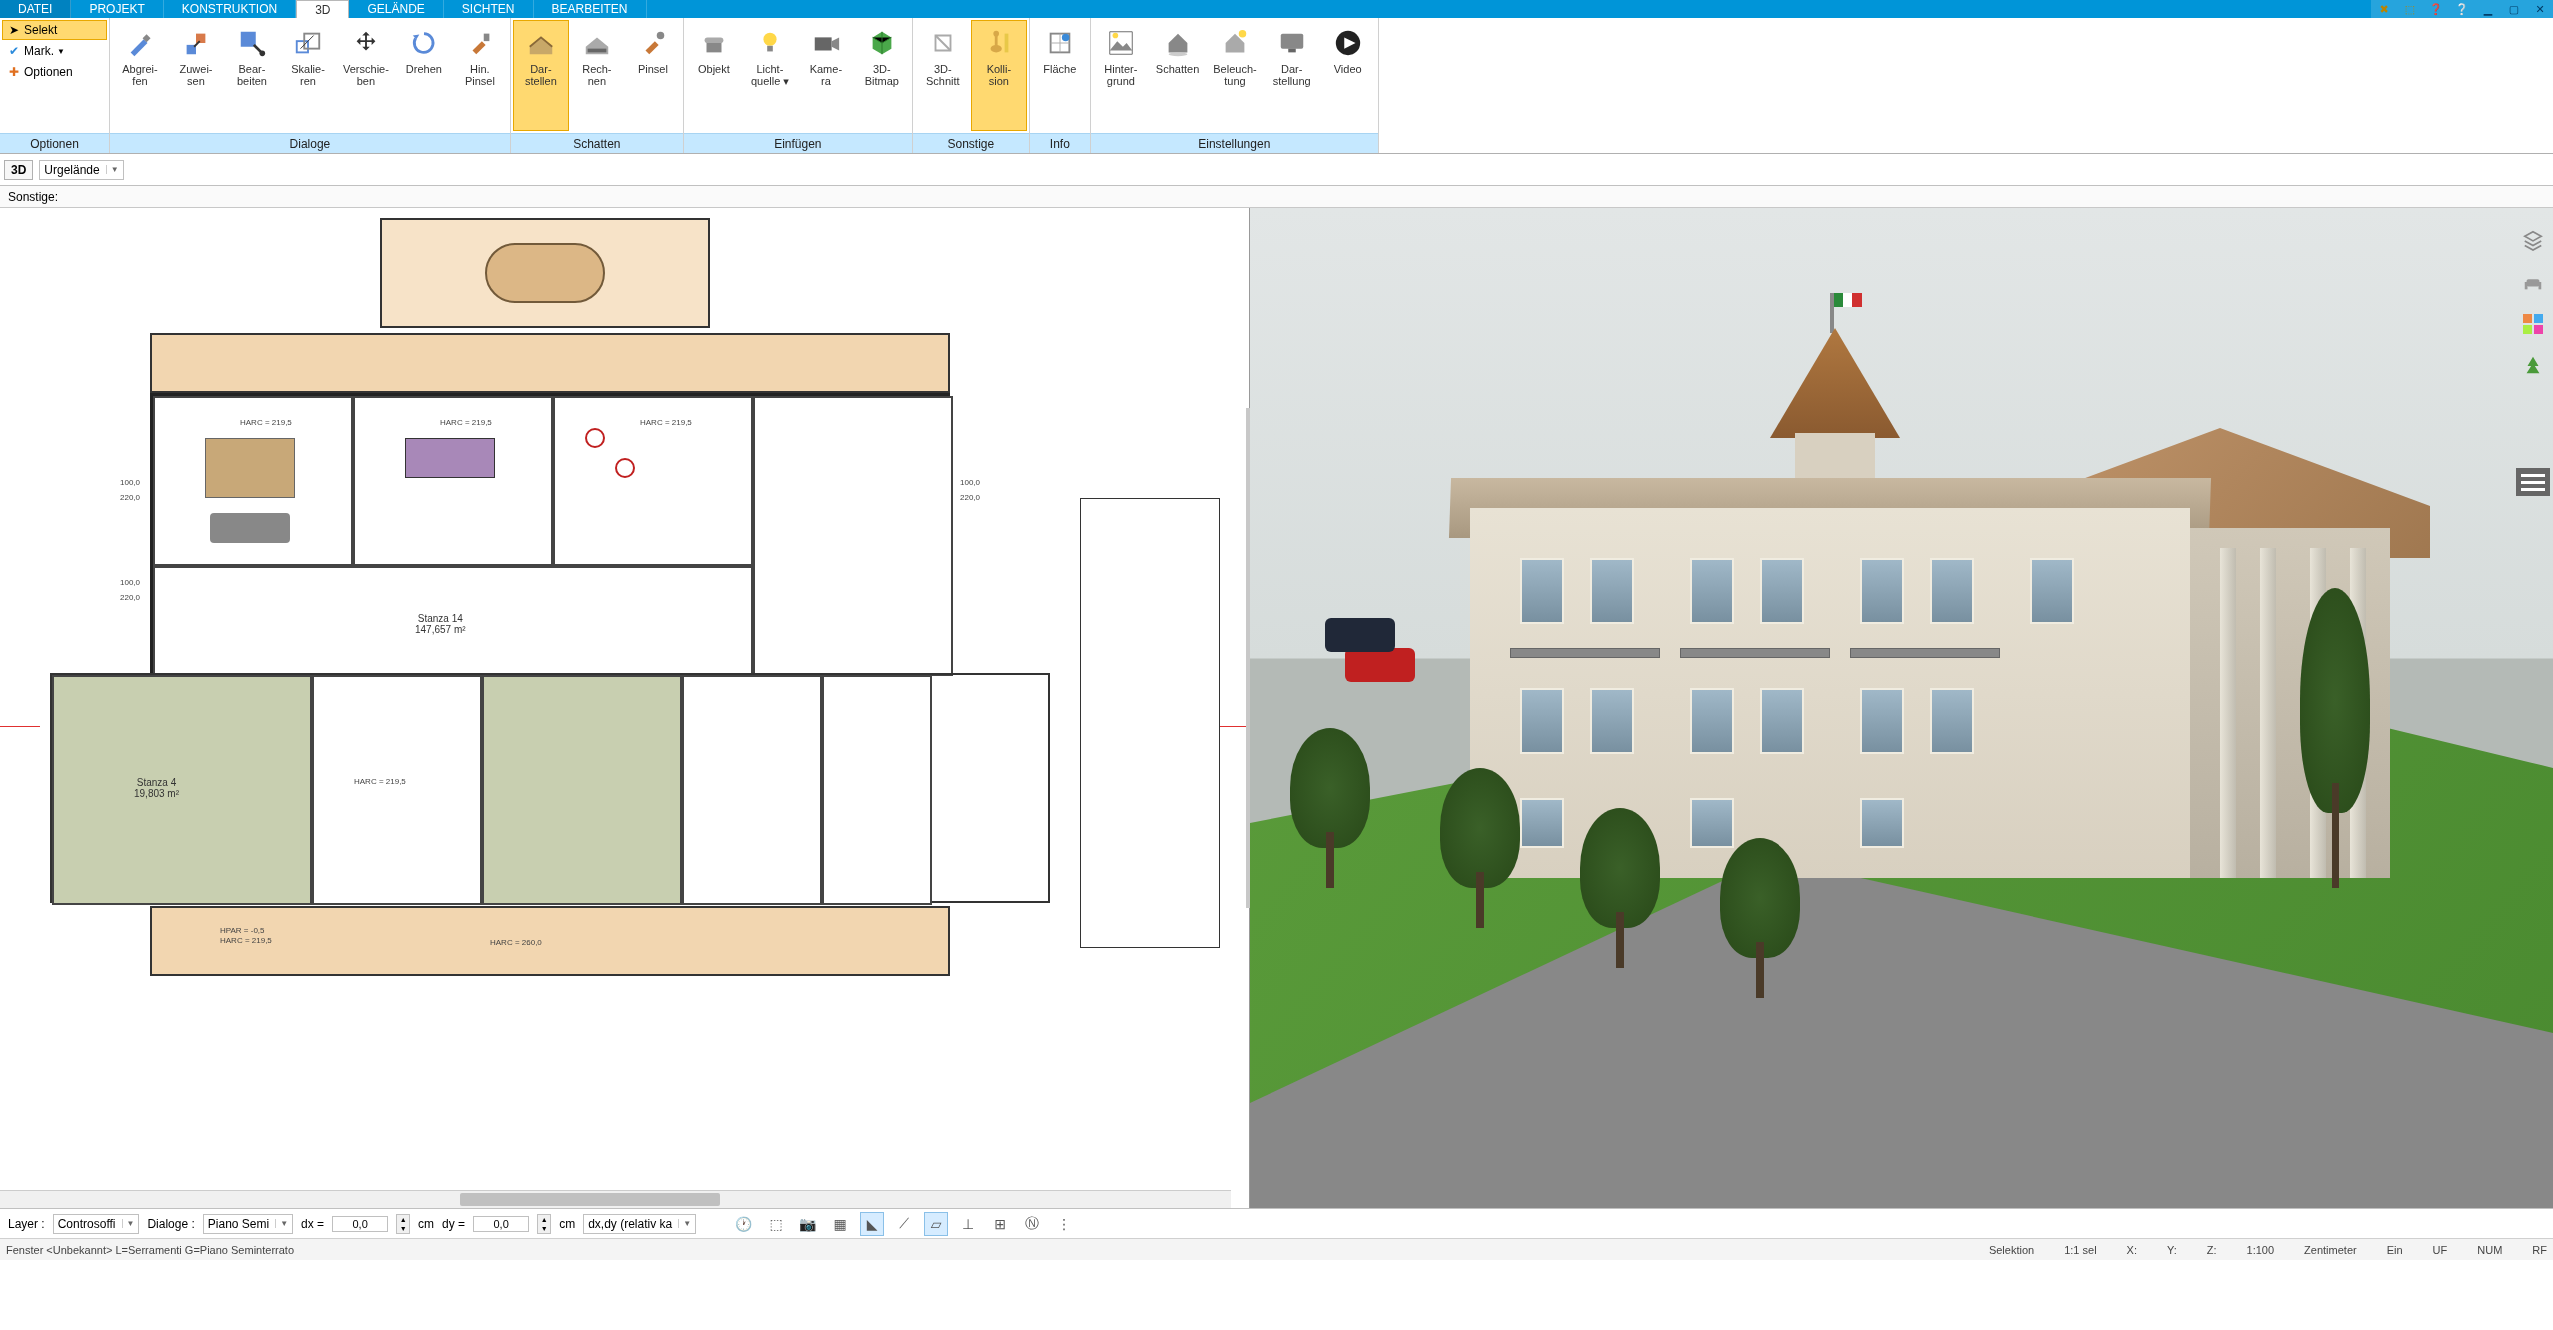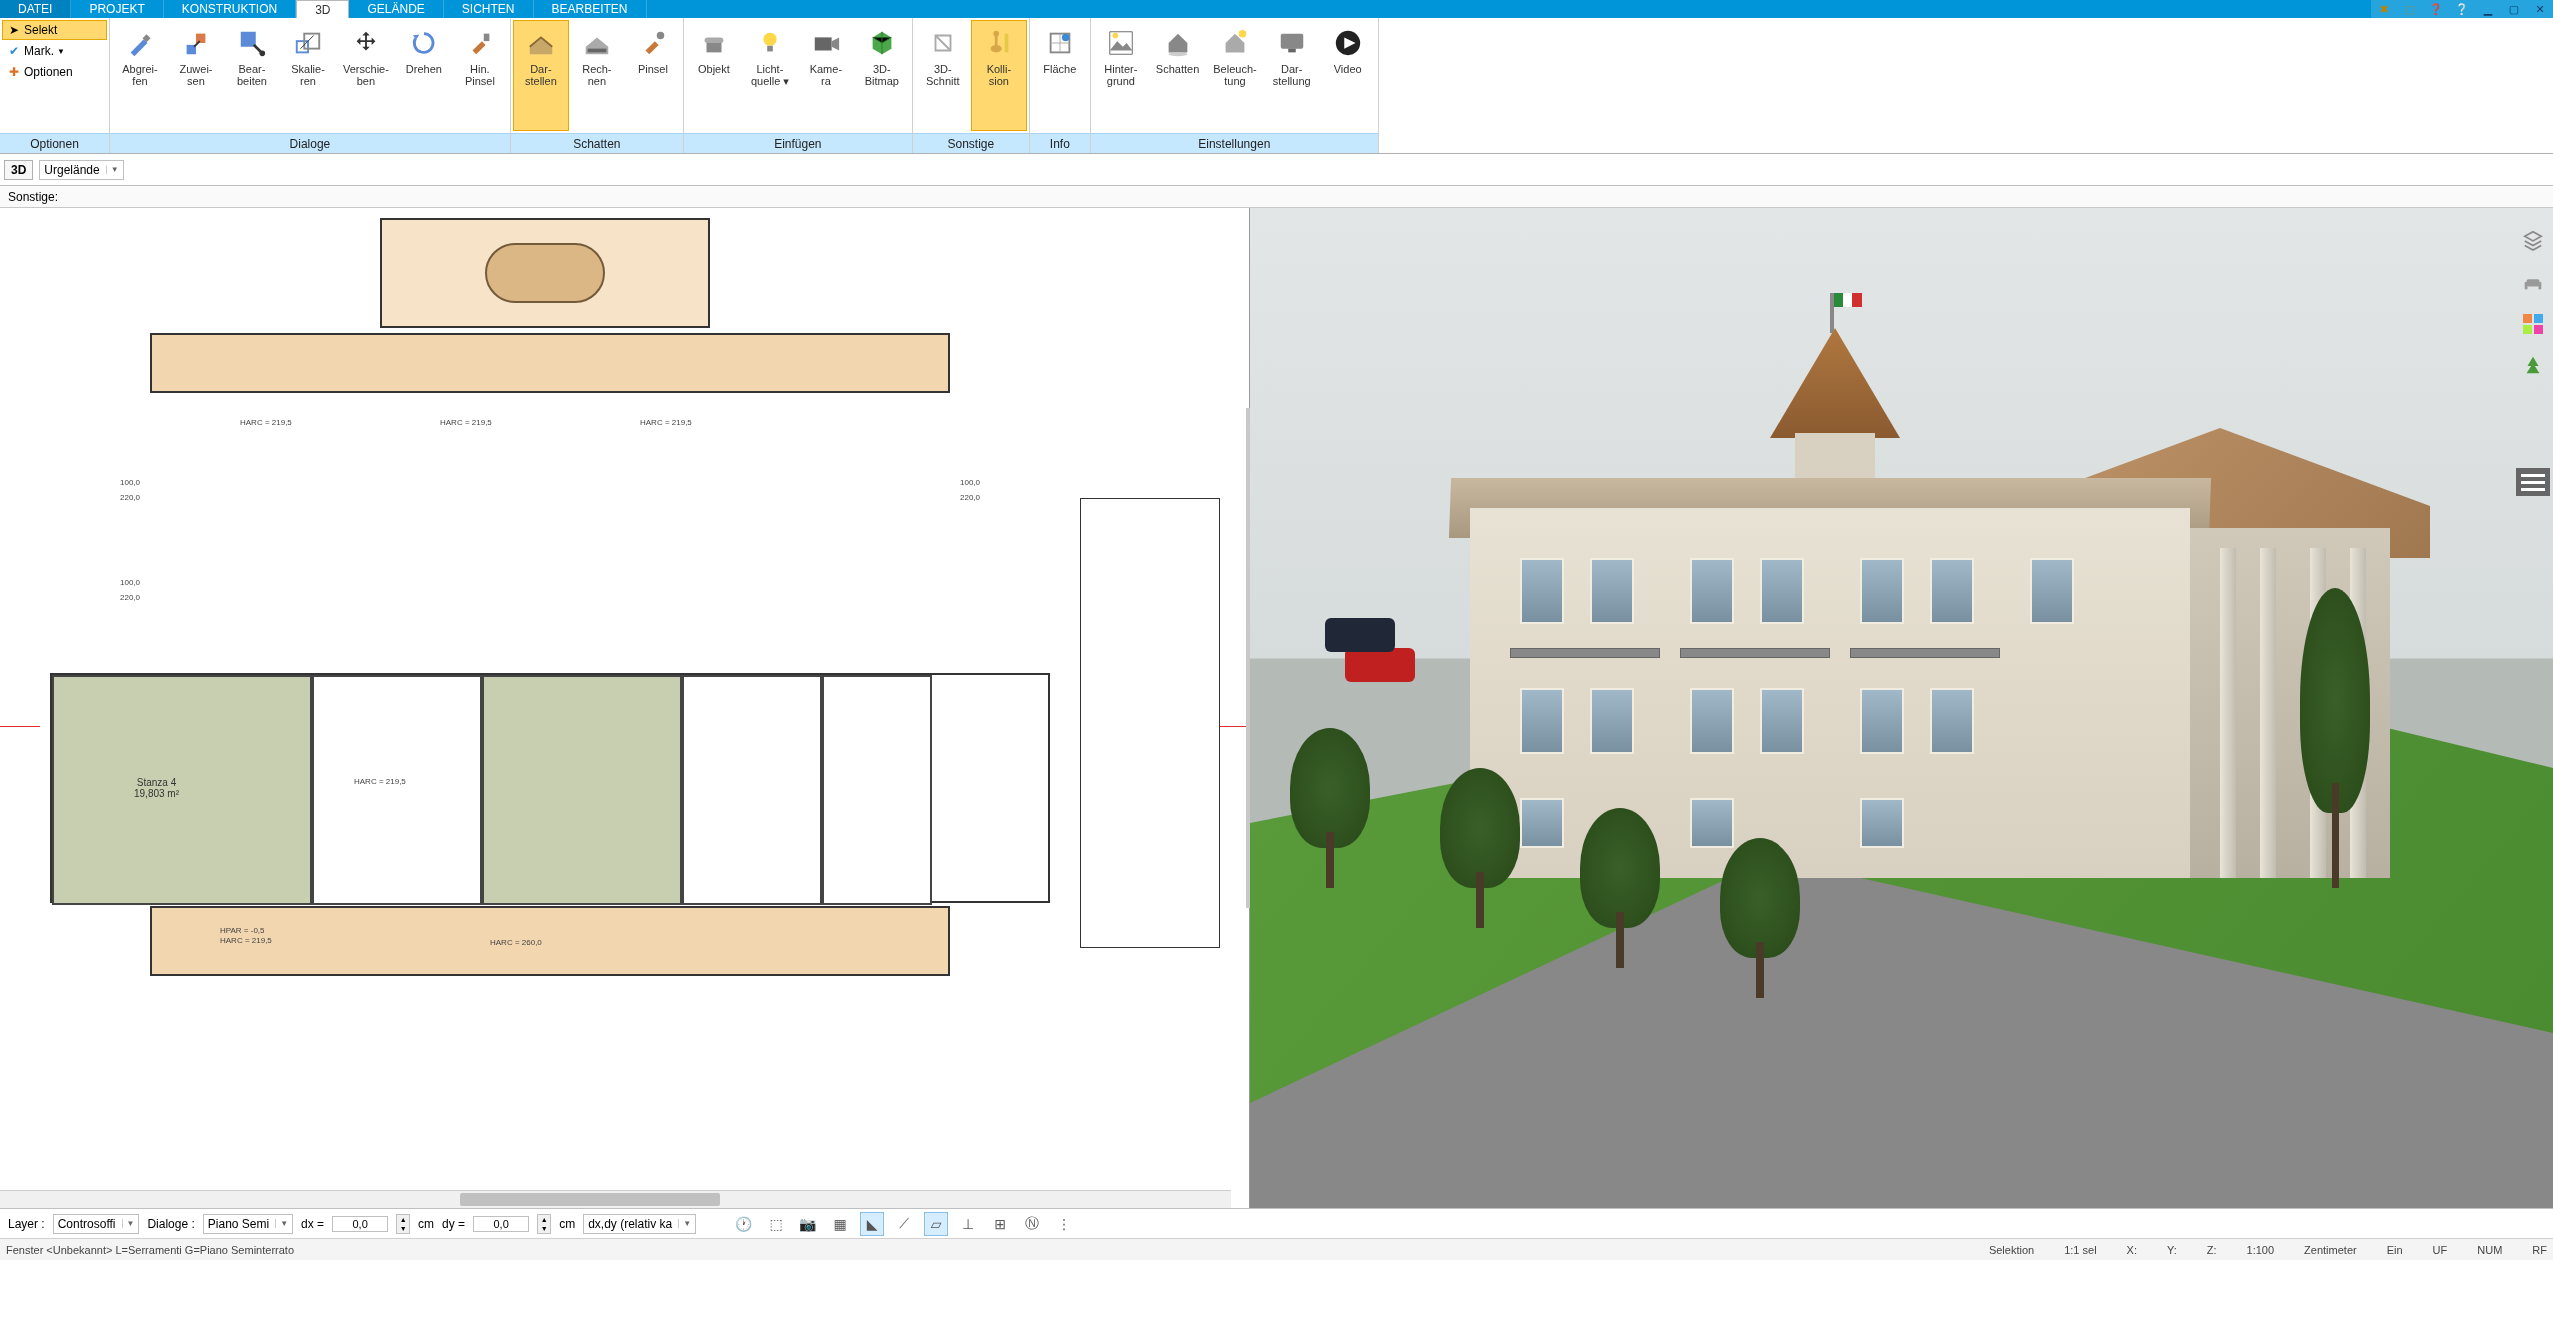--- a/index.html
+++ b/index.html
@@ -384,20 +384,37 @@
 <div class="dlg-bar"><span>Sonstige:</span></div>
 
 <div class="workspace">
   <div class="pane-left">
     <div class="redline"></div>
     <div class="floorplan">
       <div class="fp-terrace">
           <div class="fp-table"></div>
         </div>
       <div class="fp-deck1"></div>
+      <div class="fp-main">
+        <div class="room r1">
+          <div class="rug" style="left:50px;top:40px"></div>
+          <div class="sofa" style="left:55px;top:115px"></div>
+        </div>
+        <div class="room r2">
+          <div class="dtable" style="left:50px;top:40px"></div>
+        </div>
+        <div class="room r3">
+          <div class="circle-det" style="left:30px;top:30px"></div>
+          <div class="circle-det" style="left:60px;top:60px"></div>
+        </div>
+        <div class="room r4"></div>
+        <div class="room r5">
+          <div class="room-lbl" style="left:260px;top:45px"><span>Stanza 14</span><br><span>147,657 m²</span></div>
+        </div>
+      </div>
       <div class="fp-lower">
         <div class="rl1">
           <div class="room-lbl" style="left:80px;top:100px"><span>Stanza 4</span><br><span>19,803 m²</span></div>
         </div>
         <div class="rl2">
             <div class="dim-lbl" style="left:40px;top:100px">HARC = 219,5</div>
           </div>
         <div class="rl3"></div>
         <div class="rl4"></div>
         <div class="rl5"></div>

